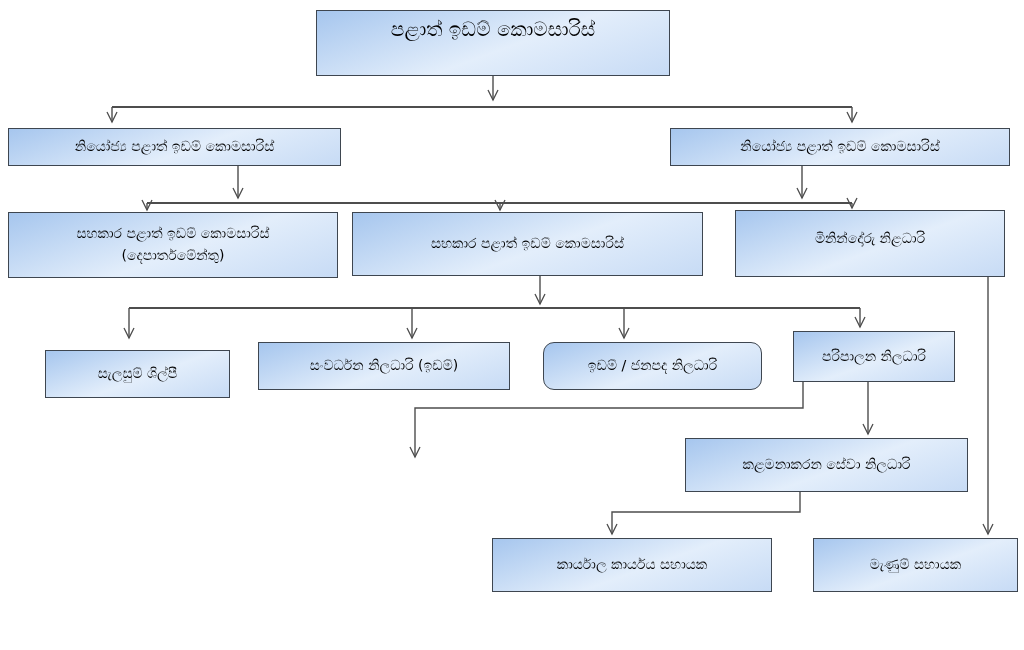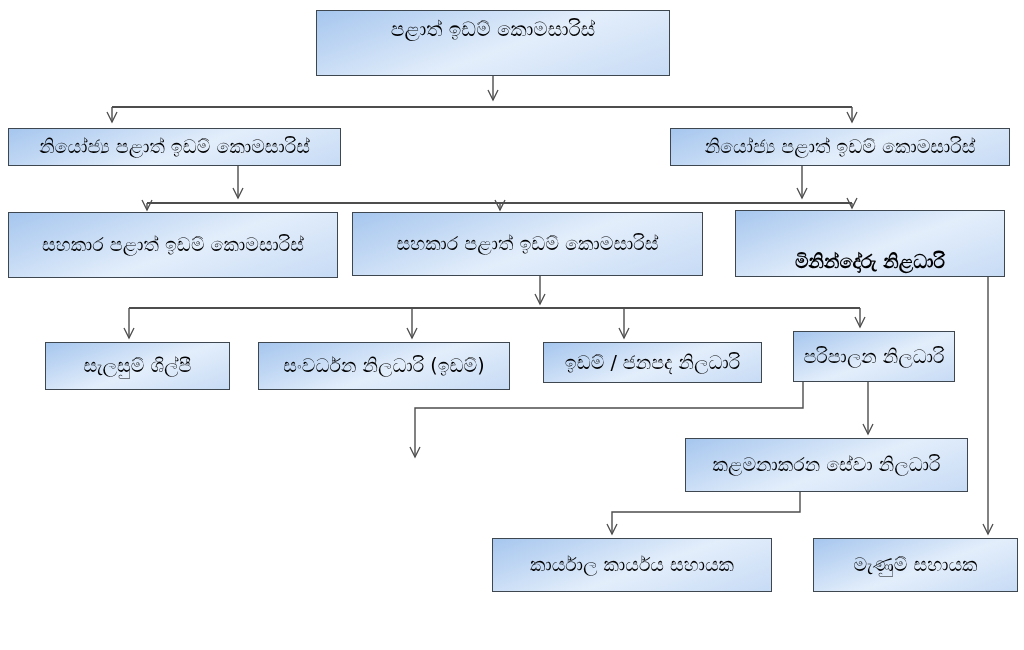--- a/index.html
+++ b/index.html
@@ -9,25 +9,25 @@
   }
   #connectors{position:absolute;left:0;top:0;width:1024px;height:650px;pointer-events:none;}
   #connectors path{fill:none;stroke:var(--line,#4d4d4d);}
   #connectors path.thick{stroke-width:1.9;}
   #connectors path.thin{stroke-width:1.4;}
   .node{
     position:absolute;box-sizing:border-box;
     display:flex;flex-direction:column;align-items:center;justify-content:center;
     border:1.6px solid #3e4650;
     background:linear-gradient(160deg,var(--box-fill-top,#a6c6ee) 0%,#e3eefb 55%,var(--box-fill-bottom,#c7dbf5) 100%);
-    text-align:center;font-size:19px;line-height:1.55;
+    text-align:center;font-size:14px;line-height:1.55;
   }
   .node .nl{display:block;white-space:nowrap;}
   .fs-lg{font-size:20px;}
-  .top-align{justify-content:flex-end;padding-top:9px;font-weight:bold;}
+  .top-align{justify-content:flex-start;padding-top:17px;}
   .pad-up{padding-bottom:28px;align-items:center;}
 </style>
 </head>
 <body>
 
 <div id="canvas">
 
   <svg id="connectors" viewBox="0 0 1024 650" xmlns="http://www.w3.org/2000/svg">
     <defs>
       <marker id="arrow" markerUnits="userSpaceOnUse" markerWidth="14" markerHeight="16" refX="11" refY="7" orient="auto">
@@ -68,39 +68,40 @@
   <div class="node" style="left:8px;top:128px;width:333px;height:38px;">
     <span class="nl">නියෝජ්‍ය පළාත් ඉඩම් කොමසාරිස්</span>
   </div>
 
   <div class="node" style="left:670px;top:128px;width:340px;height:38px;">
     <span class="nl">නියෝජ්‍ය පළාත් ඉඩම් කොමසාරිස්</span>
   </div>
 
   <div class="node" style="left:8px;top:212px;width:330px;height:66px;">
     <span class="nl">සහකාර පළාත් ඉඩම් කොමසාරිස්</span>
+    <span class="nl">(දෙපාර්තමේන්තු)</span>
   </div>
 
   <div class="node" style="left:352px;top:212px;width:351px;height:64px;">
     <span class="nl">සහකාර පළාත් ඉඩම් කොමසාරිස්</span>
   </div>
 
   <div class="node top-align" style="left:735px;top:210px;width:270px;height:67px;">
     <span class="nl">මිනින්දෝරු නිළධාරි</span>
   </div>
 
-  <div class="node" style="left:45px;top:342px;width:185px;height:48px;">
+  <div class="node" style="left:45px;top:350px;width:185px;height:48px;">
     <span class="nl">සැලසුම් ශිල්පී</span>
   </div>
 
   <div class="node" style="left:258px;top:342px;width:252px;height:48px;">
     <span class="nl">සංවර්ධන නිලධාරි (ඉඩම්)</span>
   </div>
 
-  <div class="node" style="left:543px;top:342px;width:219px;height:41px;">
+  <div class="node" style="left:543px;top:342px;width:219px;height:48px;border-radius:11px;">
     <span class="nl">ඉඩම් / ජනපද නිලධාරි</span>
   </div>
 
   <div class="node" style="left:793px;top:331px;width:162px;height:51px;">
     <span class="nl">පරිපාලන නිලධාරි</span>
   </div>
 
 
   <div class="node" style="left:645px;top:438px;width:283px;height:54px;margin-left:40px;">
     <span class="nl">කළමනාකරන සේවා නිලධාරි</span>

